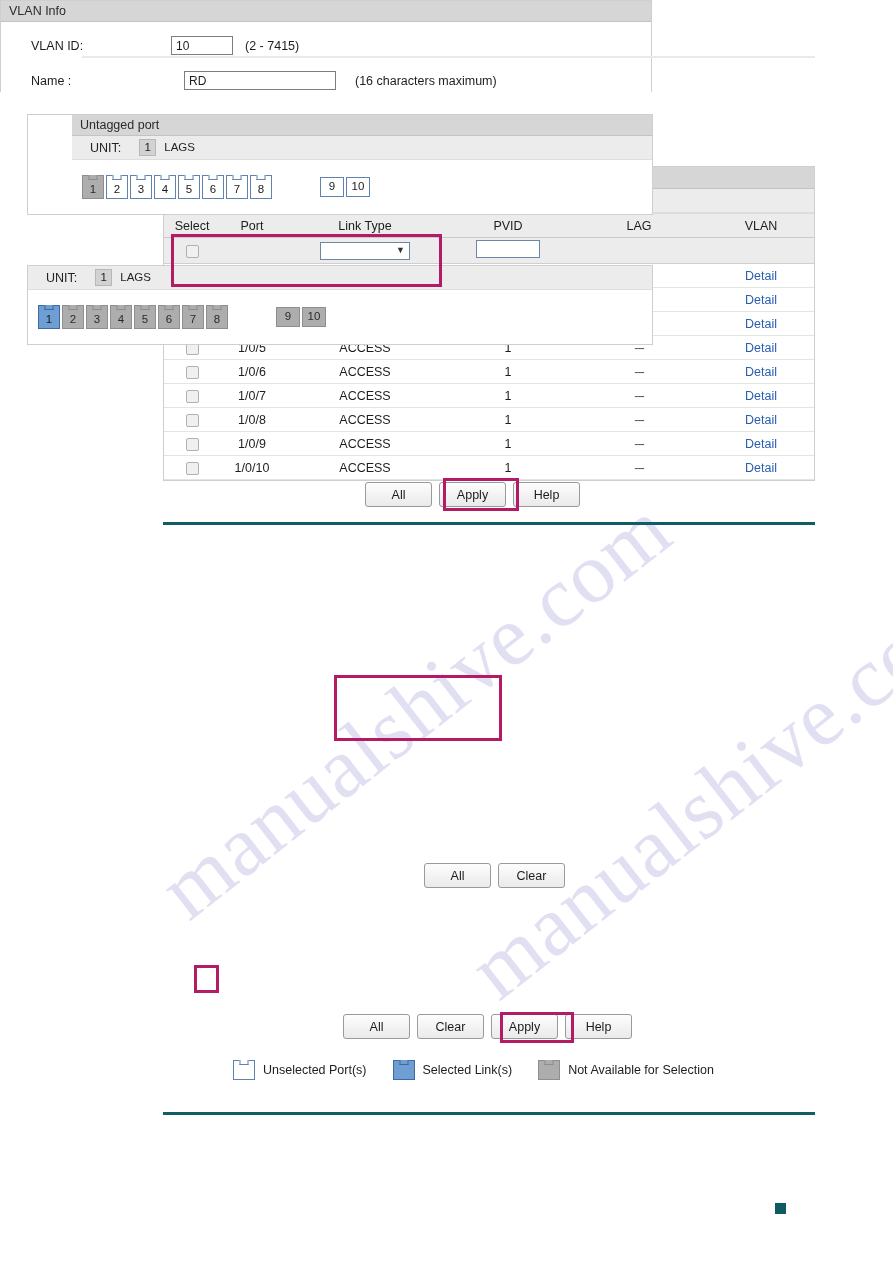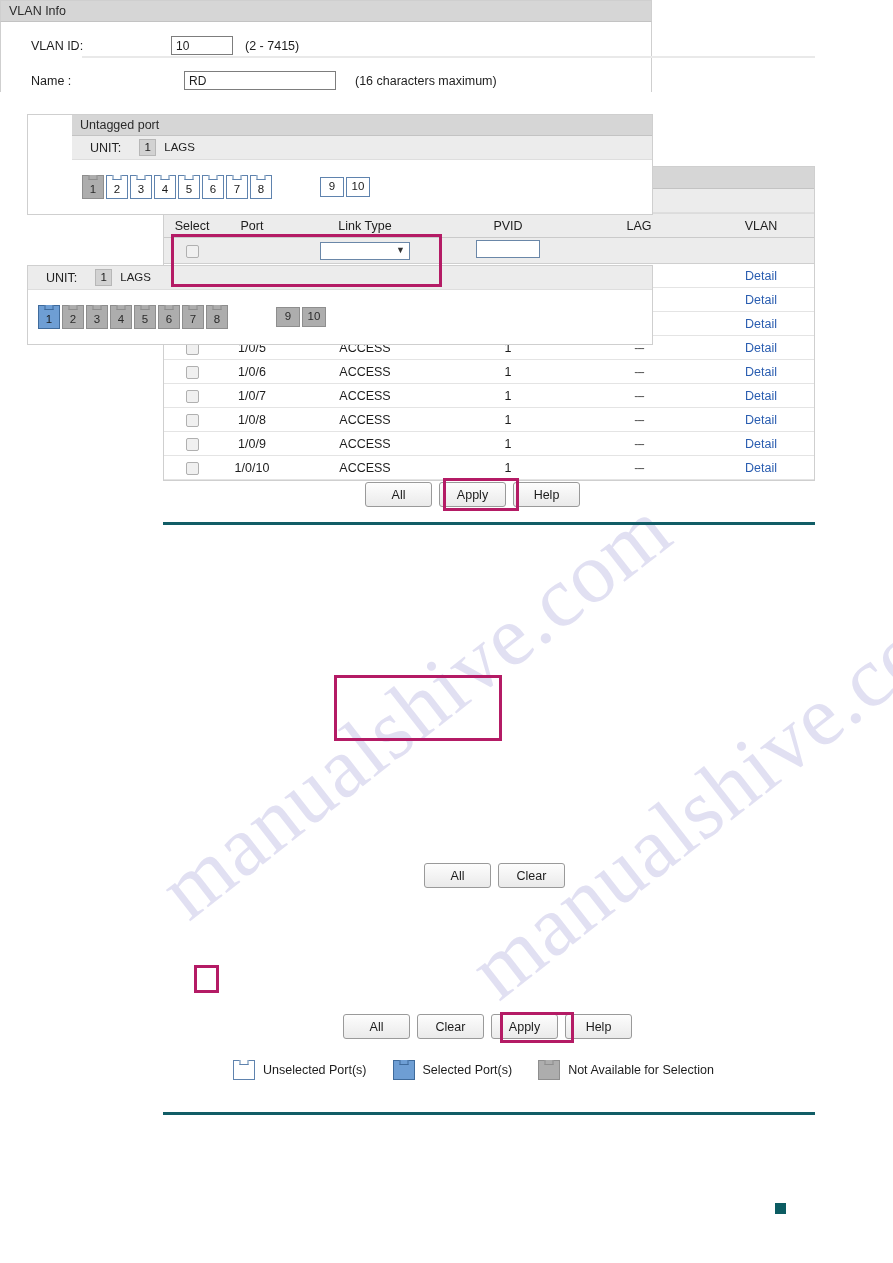--- a/index.html
+++ b/index.html
@@ -559,21 +559,21 @@
     <div class="legend-item">
       <span class="legend-icon">
         <span class="notch"></span>
       </span>
       <span>Unselected Port(s)</span>
     </div>
     <div class="legend-item">
       <span class="legend-icon sel">
         <span class="notch"></span>
       </span>
-      <span>Selected Port(s)</span>
+      <span>Selected Link(s)</span>
     </div>
     <div class="legend-item">
       <span class="legend-icon na">
         <span class="notch"></span>
       </span>
       <span>Not Available for Selection</span>
     </div>
   </div>
 
 </body></html>

